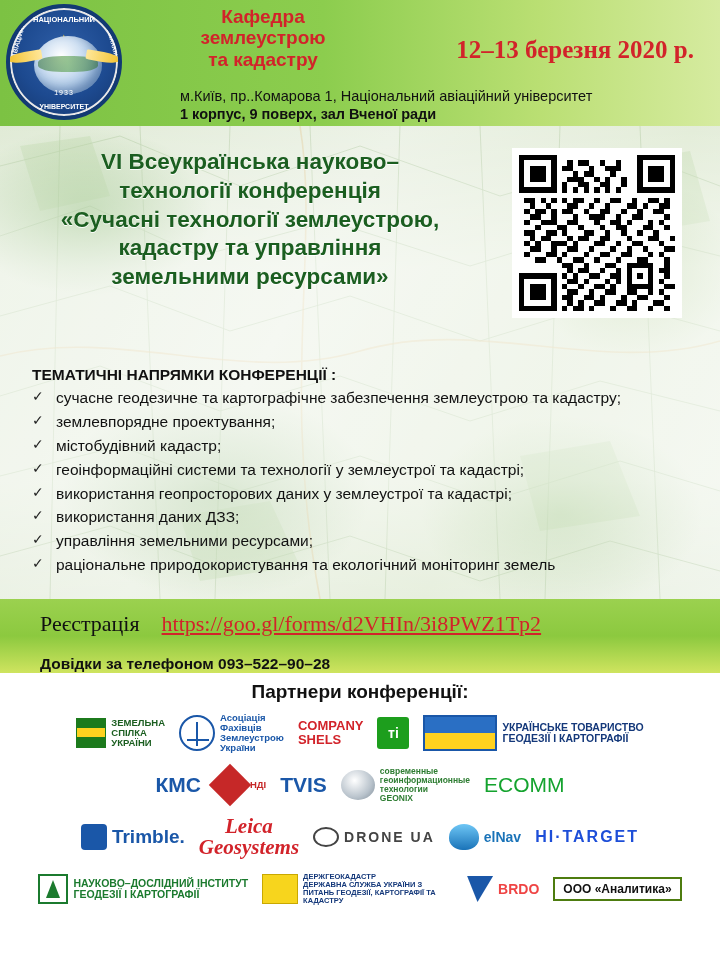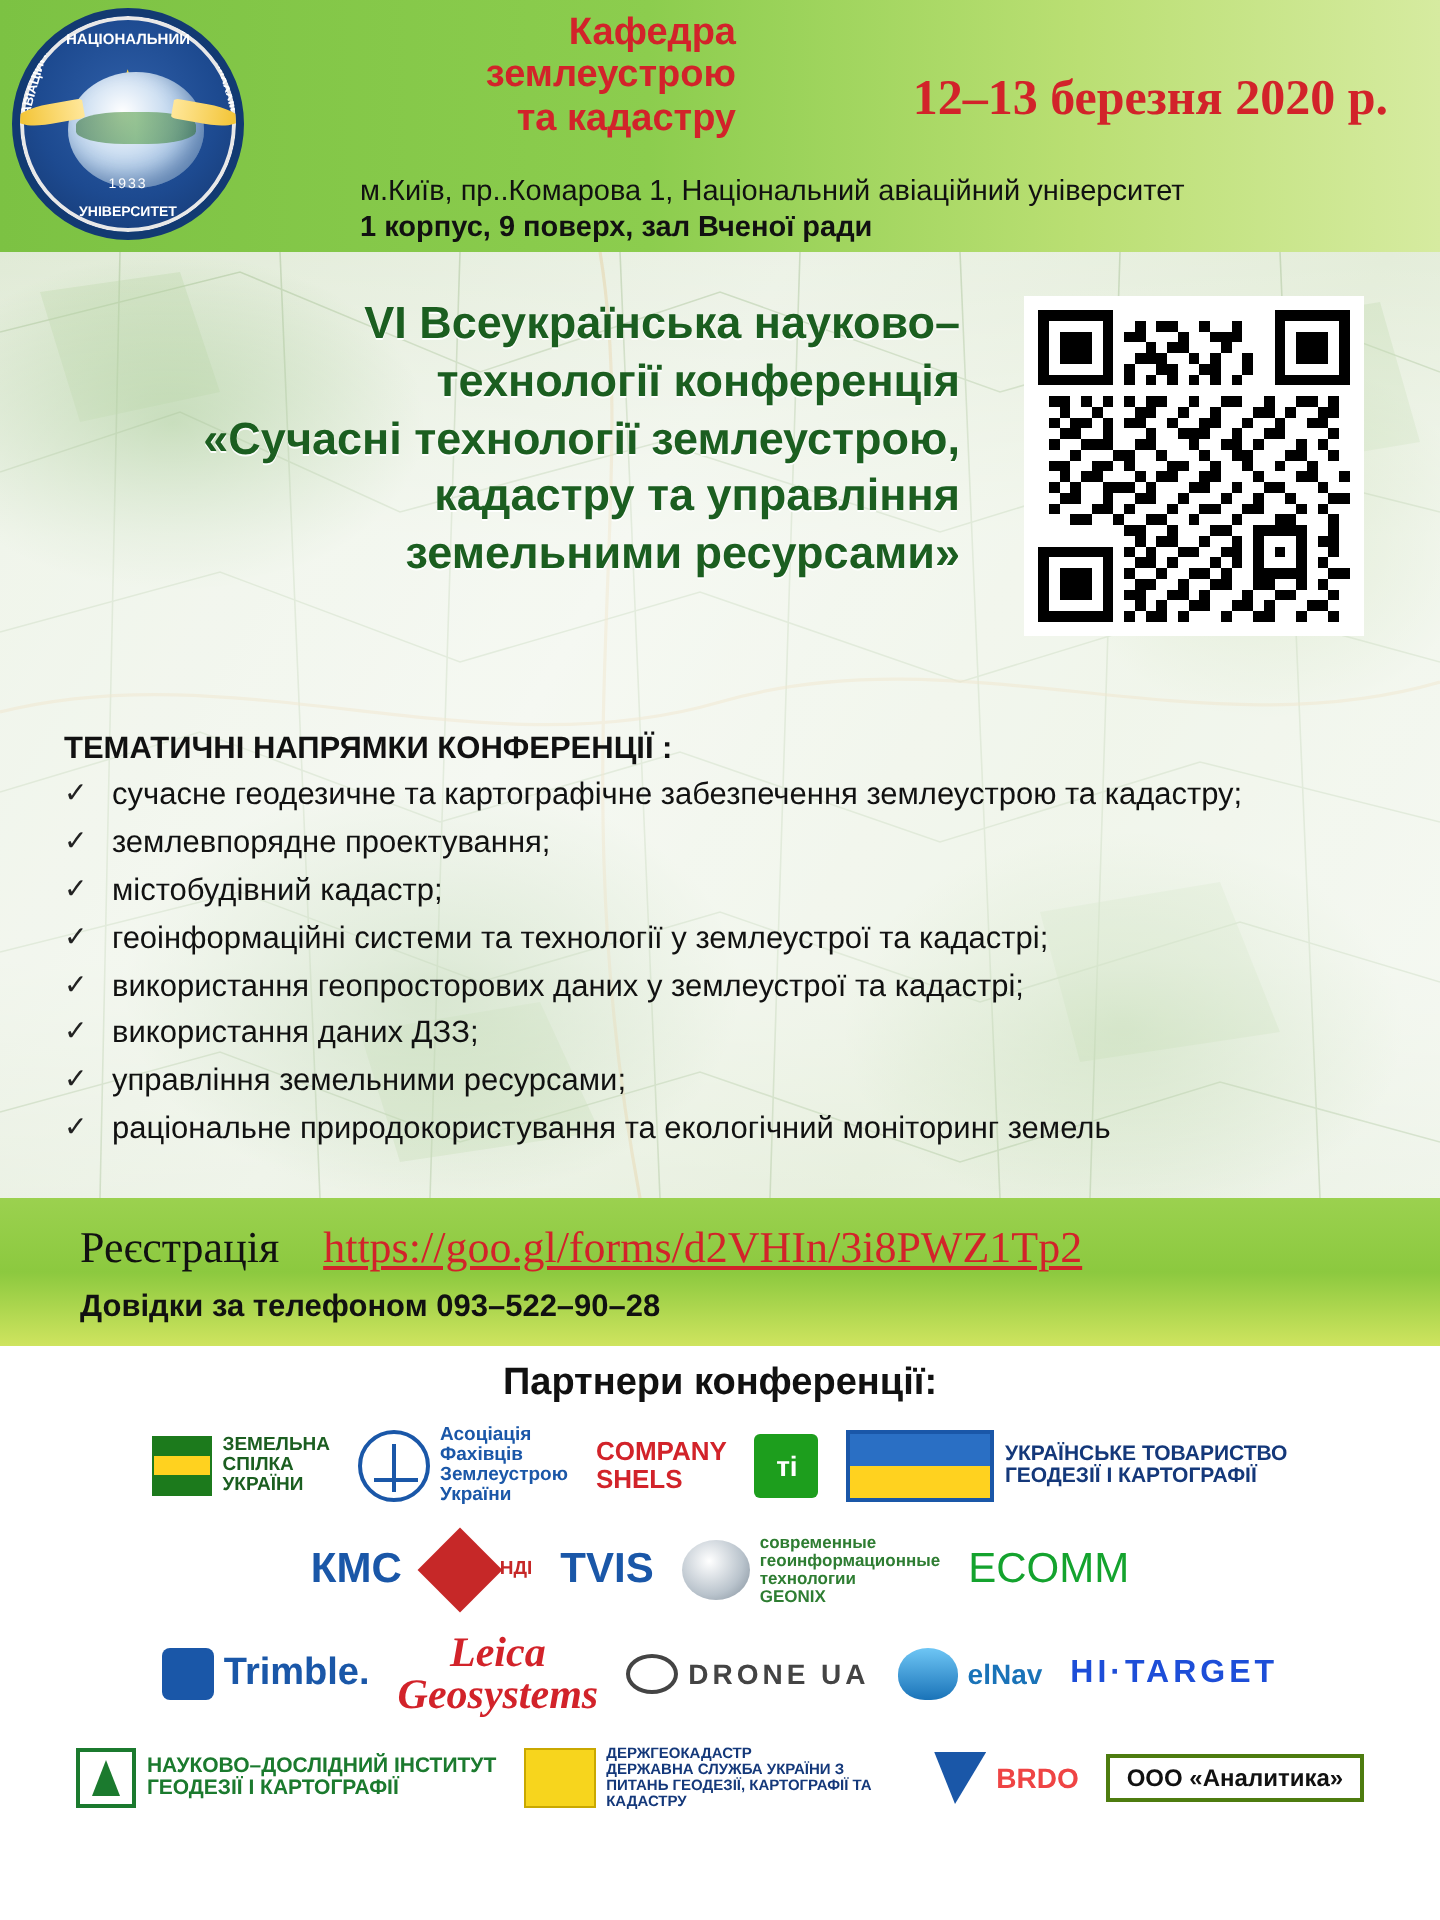--- a/index.html
+++ b/index.html
@@ -71,21 +71,21 @@
     color:#ffd43b; font-size:13px;
   }
   .logo .yr {
     position:absolute; left:0; bottom:20px; width:100%; text-align:center;
     font-size:7px; color:#ffffff; letter-spacing:1px;
   }
 
   .dept {
     position:absolute; left:158px; top:6px; width:210px;
     color:#d2232a; font-weight:bold; font-size:19px; line-height:1.12;
-    text-align:right;
+    text-align:center;
   }
   .dept div { white-space:nowrap; }
   .dates {
     position:absolute; right:26px; top:36px;
     color:#d2232a; font-weight:bold; font-size:25px;
     font-family:"Liberation Serif", serif;
     white-space:nowrap;
   }
   .addr1 {
     position:absolute; left:180px; top:88px;
@@ -115,21 +115,21 @@
   .map-lines {
     position:absolute; inset:0; opacity:.45;
   }
   .map-white-veil {
     position:absolute; left:0; top:0; width:100%; height:100%;
     background: linear-gradient(180deg, rgba(255,255,255,.15) 0%, rgba(255,255,255,.55) 30%, rgba(255,255,255,.55) 75%, rgba(255,255,255,.25) 100%);
   }
 
   .conf-title {
     position:absolute; left:20px; top:22px; width:460px;
-    text-align:right;
+    text-align:center;
     color:#1b5e20; font-weight:bold; font-size:22.5px; line-height:1.28;
     text-shadow: 0 1px 0 rgba(255,255,255,.9);
   }
   .conf-title .sub { color:#1b5e20; }
 
   .qr {
     position:absolute; right:38px; top:22px;
     width:170px; height:170px;
     background:#ffffff; padding:6px;
     border: 1px solid #ffffff;
@@ -158,21 +158,21 @@
   }
   .reg-line1 {
     position:absolute; left:40px; top:12px; display:flex; align-items:baseline; gap:22px;
   }
   .reg-label { font-family:"Liberation Serif", serif; font-size:22px; color:#111; font-weight:normal; }
   .reg-link {
     font-family:"Liberation Serif", serif; font-size:22px; color:#d2232a; text-decoration:underline;
     white-space:nowrap;
   }
   .reg-line2 {
-    position:absolute; left:40px; top:46px; font-size:15.5px; color:#111; font-weight:bold;
+    position:absolute; left:40px; top:56px; font-size:15.5px; color:#111; font-weight:bold;
     display:flex; gap:26px; white-space:nowrap;
   }
 
   
   .partners {
     position:relative; height:287px; background:#ffffff;
   }
   .partners-title {
     text-align:center; font-size:19px; font-weight:bold; color:#111; padding-top:8px;
   }

